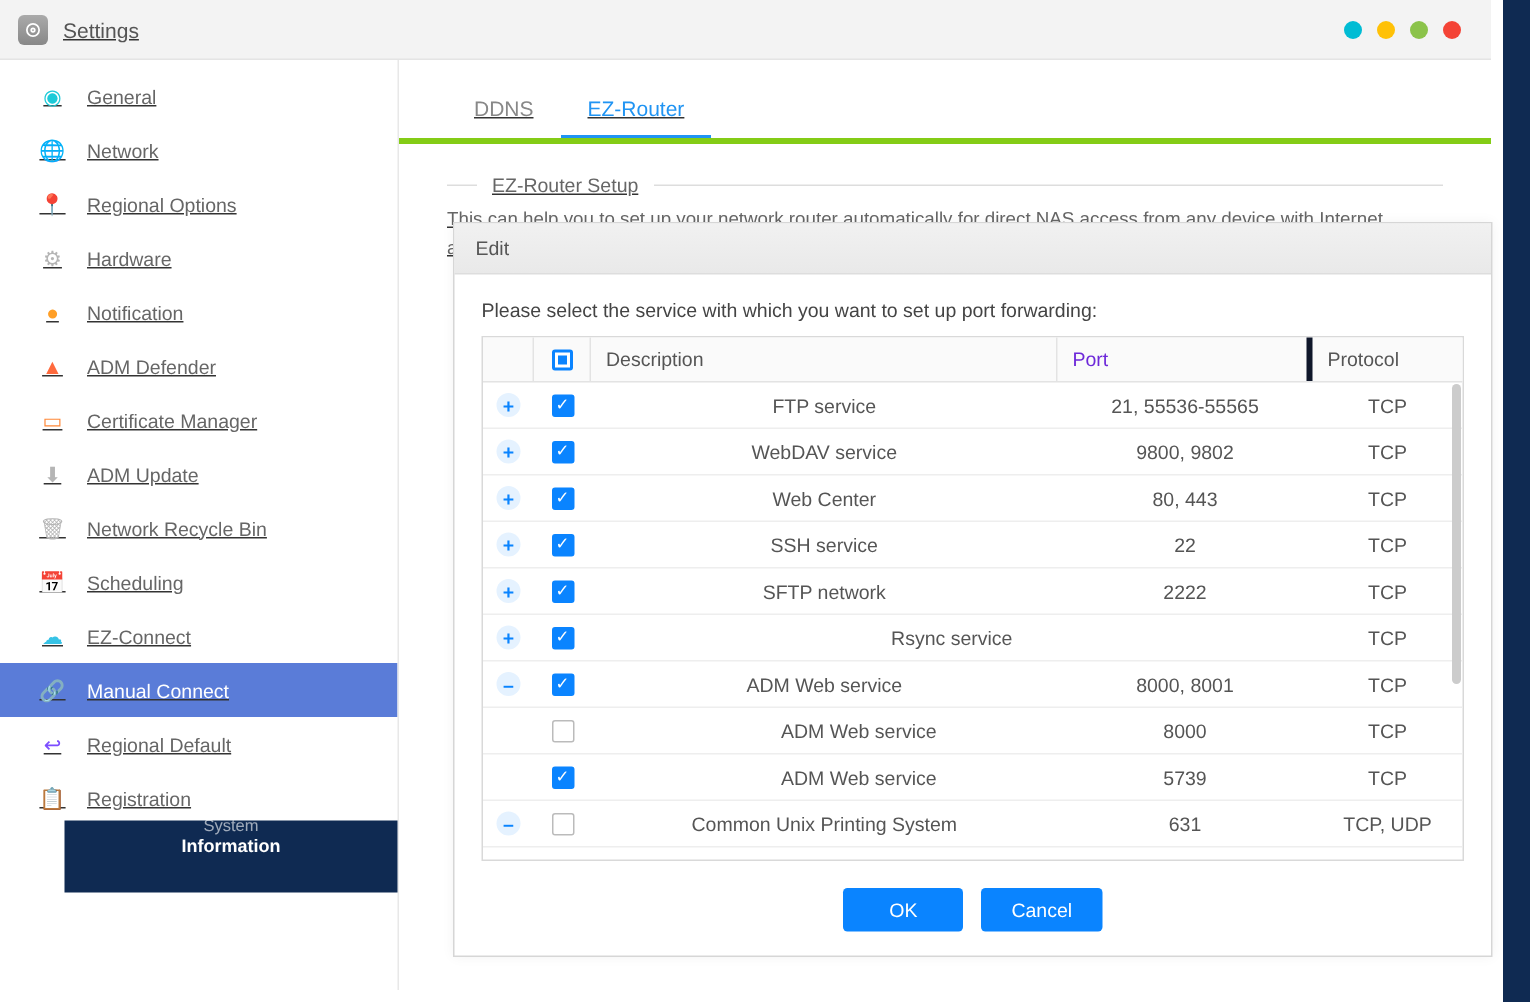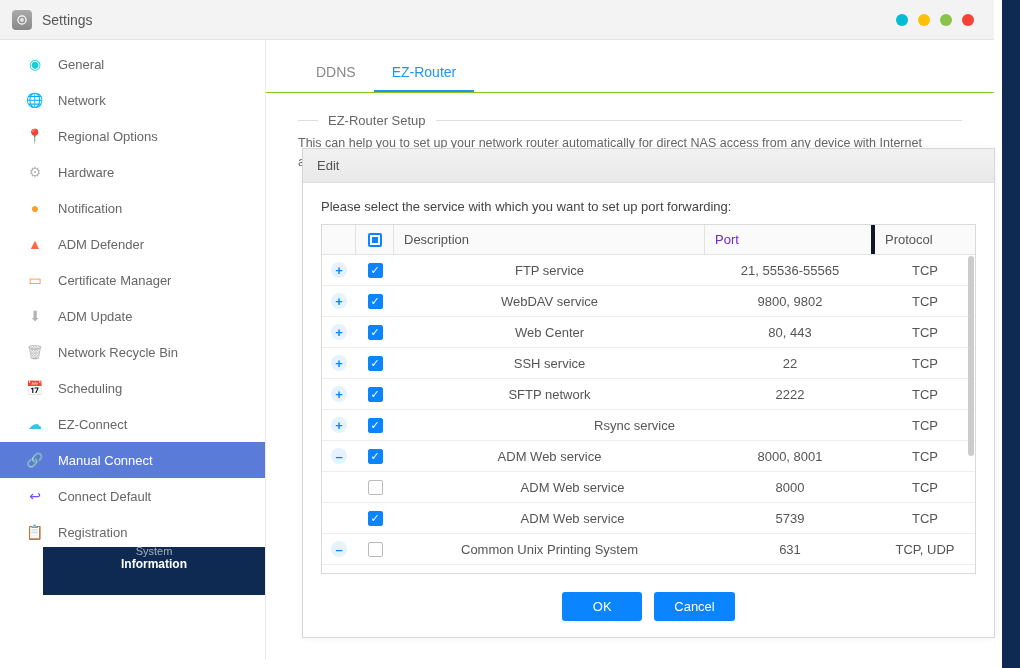--- a/index.html
+++ b/index.html
@@ -1,35 +1,35 @@
 <!DOCTYPE html>
 <html><head>
 <meta charset="utf-8">
 <style>
   * { box-sizing: border-box; margin: 0; padding: 0; }
   body { font-family: -apple-system, "Segoe UI", Arial, sans-serif; font-size: 13px; color: #333; background: #fff; }
-  .app { width: 1020px; height: 668px; position: relative; overflow: hidden; }
+  .app { width: 1020px; height: 668px; position: relative; overflow: hidden; text-decoration: underline; }
   .dark-frame { position: absolute; right: 0; top: 0; width: 18px; height: 668px; background: #0f2a52; }
   .dark-bottom { position: absolute; left: 43px; top: 547px; width: 222px; height: 48px; background: #0f2a52; color: #fff; display:flex; align-items:center; justify-content:flex-start; flex-direction:column; font-size:12px; }
   .titlebar { height: 40px; background: #f3f3f3; display: flex; align-items: center; padding: 0 12px; border-bottom: 1px solid #e4e4e4; width: 994px; }
   .title-icon { width: 20px; height: 20px; background: linear-gradient(#aaa,#888); border-radius: 4px; margin-right:10px; display:flex;align-items:center;justify-content:center;color:#fff;font-size:12px; }
   .title-text { color: #555; font-size: 14px; }
   .window-dots { margin-left: auto; display: flex; gap: 10px; padding-right: 8px; }
   .dot { width: 12px; height: 12px; border-radius: 50%; }
   .dot.teal { background: #00bcd4; }
   .dot.yellow { background: #ffc107; }
   .dot.green { background: #8bc34a; }
   .dot.red { background: #f44336; }
   .layout { display: flex; height: 620px; width: 994px; }
   .sidebar { width: 266px; background: #fff; border-right: 1px solid #e8e8e8; overflow-y: auto; padding-top: 6px; }
   .side-item { display: flex; align-items: center; padding: 9px 18px 9px 26px; cursor: pointer; color: #666; font-size: 13px; }
   .side-item.active { background: #5a7cd8; color: #fff; }
   .side-icon { width: 18px; height: 18px; margin-right: 14px; display:flex; align-items:center; justify-content:center; font-size:14px; }
   .main { flex:1; overflow:hidden; position:relative; }
-  .tabs { display:flex; gap: 0; padding: 14px 32px 0 32px; border-bottom:1px solid #84cc16; }
+  .tabs { display:flex; gap: 0; padding: 14px 32px 0 32px; border-bottom:4px solid #84cc16; }
   .tab { padding: 10px 18px; color:#888; cursor:pointer; font-size:14px; border-bottom:2px solid transparent; }
   .tab.active { color:#2094f3; border-bottom:2px solid #2094f3; }
   .content { padding: 12px 32px; }
   .fieldset-bar { display:flex; align-items:center; color:#666; font-size:13px; margin: 8px 0 6px; }
   .fieldset-bar::before,.fieldset-bar::after { content:""; flex:1; height:1px; background:#ddd; }
   .fieldset-bar::before { margin-right:10px; max-width:20px; }
   .fieldset-bar::after { margin-left:10px; }
   .desc { color:#666; font-size:12.5px; line-height:1.5; }
   
   .modal { position:absolute; left: 302px; top: 148px; width: 693px; height: 490px; background:#fff; border:1px solid #d6d6d6; box-shadow: 0 0 8px rgba(0,0,0,0.05); display:flex; flex-direction:column; }
@@ -129,21 +129,21 @@
     <div class="side-item">
           <span class="side-icon ic-cloud">☁</span>
           <span>EZ-Connect</span>
         </div>
     <div class="side-item active">
           <span class="side-icon">🔗</span>
           <span>Manual Connect</span>
         </div>
     <div class="side-item">
           <span class="side-icon ic-purple">↩</span>
-          <span>Connect Default</span>
+          <span>Regional Default</span>
         </div>
     <div class="side-item">
           <span class="side-icon ic-gray">📋</span>
           <span>Registration</span>
         </div>
   </div>
 
   <div class="main">
     <div class="tabs">
       <div class="tab">DDNS</div>

